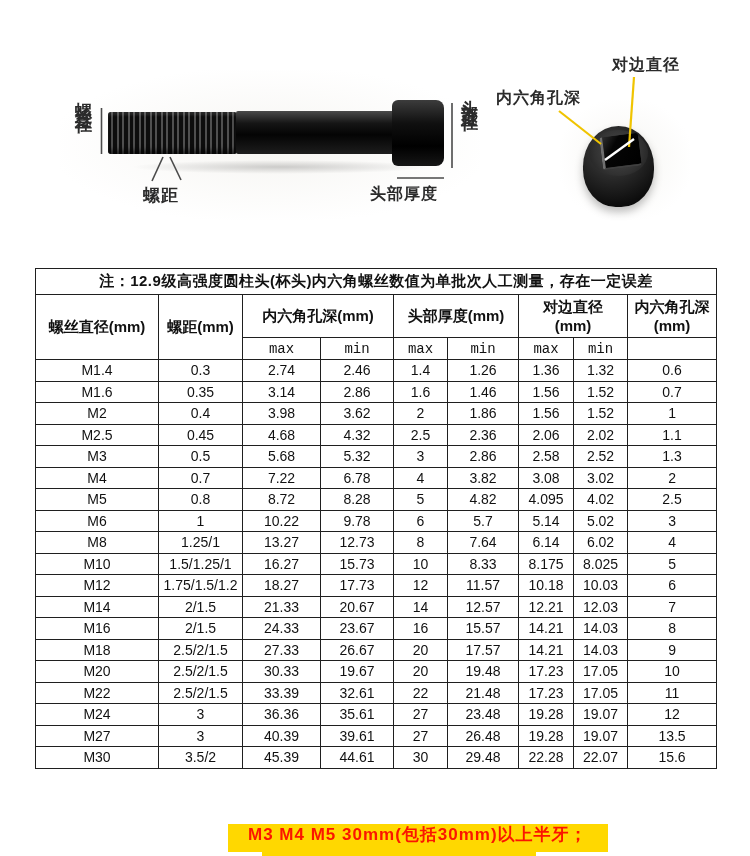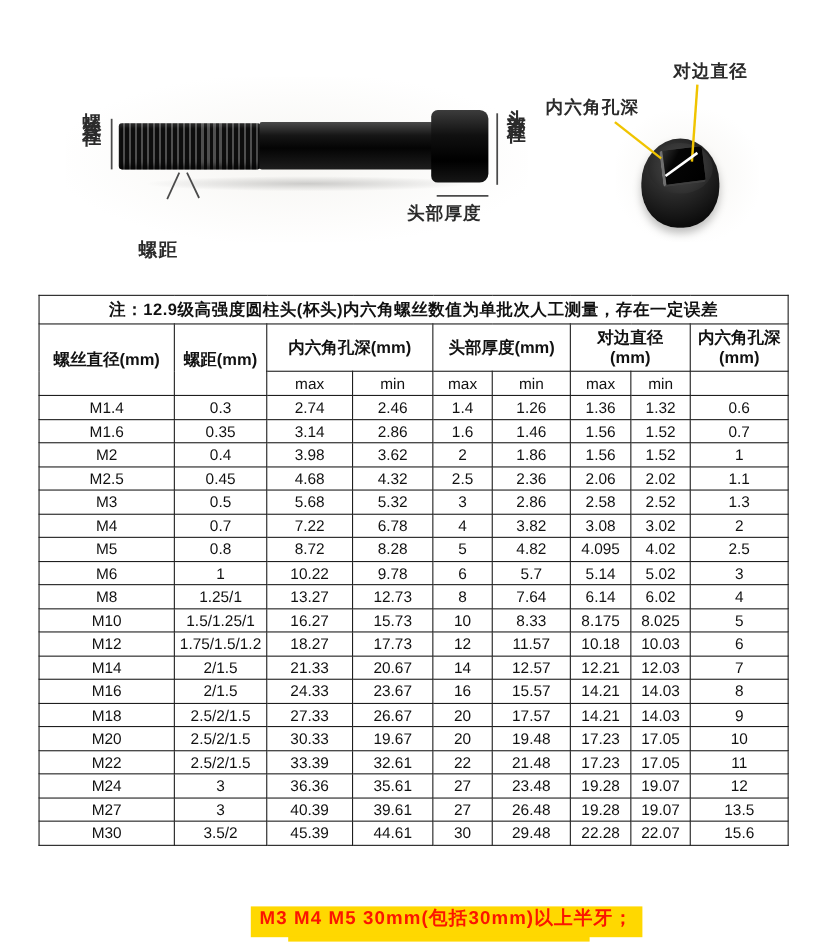--- a/index.html
+++ b/index.html
@@ -52,48 +52,48 @@
     transform:rotate(-7deg);
     background:linear-gradient(125deg,#2e2e2e 0%,#050505 30%,#000 100%);
     border-left:3px solid #6f6f6f;
     border-bottom:2px solid #3f3f3f;
     border-radius:3px;
   }
   
   .lbl{position:absolute;color:#2b2b2b;font-size:17px;font-weight:bold;letter-spacing:1px;white-space:nowrap;}
   .lbl-v{writing-mode:vertical-rl;letter-spacing:5px;}
   .lbl-screw-diameter{left:72px;top:88px;}
-  .lbl-pitch{left:126px;top:184px;margin-top:32px;}
+  .lbl-pitch{left:143px;top:184px;}
   .lbl-head-thickness{left:370px;top:184px;font-size:16px;}
   .lbl-head-diameter{left:458px;top:86px;}
   .lbl-across-flats{left:612px;top:55px;font-size:16px;}
   .lbl-socket-depth{left:496px;top:88px;font-size:16px;}
   .anno{position:absolute;left:0;top:0;pointer-events:none;}
 
   
   .spec-table-wrap{position:absolute;left:35px;top:268px;}
   table.spec{
     border-collapse:collapse;table-layout:fixed;width:681px;
     font-size:14px;
   }
   table.spec th, table.spec td{
     border:1.5px solid #1f1f1f;
     text-align:center;vertical-align:middle;
     padding:0;overflow:hidden;white-space:nowrap;
     font-weight:normal;color:#111;
   }
   tr.note-row td{height:25px;font-size:15px;font-weight:bold;letter-spacing:.5px;}
   tr.h1 th{height:42px;font-size:15px;font-weight:bold;}
-  tr.h2 th{height:21px;font-size:14px;font-family:Liberation Sans, sans-serif;}
+  tr.h2 th{height:21px;font-size:14px;font-family:Liberation Mono, monospace;}
   tr.data-row td{height:20.5px;font-size:14px;}
 
   
   .highlight-strip{
     position:absolute;left:228px;top:824px;height:28px;line-height:21px;
-    padding:0 8px;background:#ffd800;color:#fb1500;
+    padding:0 20px;background:#ffd800;color:#fb1500;
     font-size:17px;font-weight:bold;letter-spacing:1px;white-space:nowrap;
   }
   .highlight-strip-partial{
     position:absolute;left:262px;top:851px;width:274px;height:5px;background:#ffd800;
   }
 </style>
 </head>
 <body>
 
 <div class="diagram">

